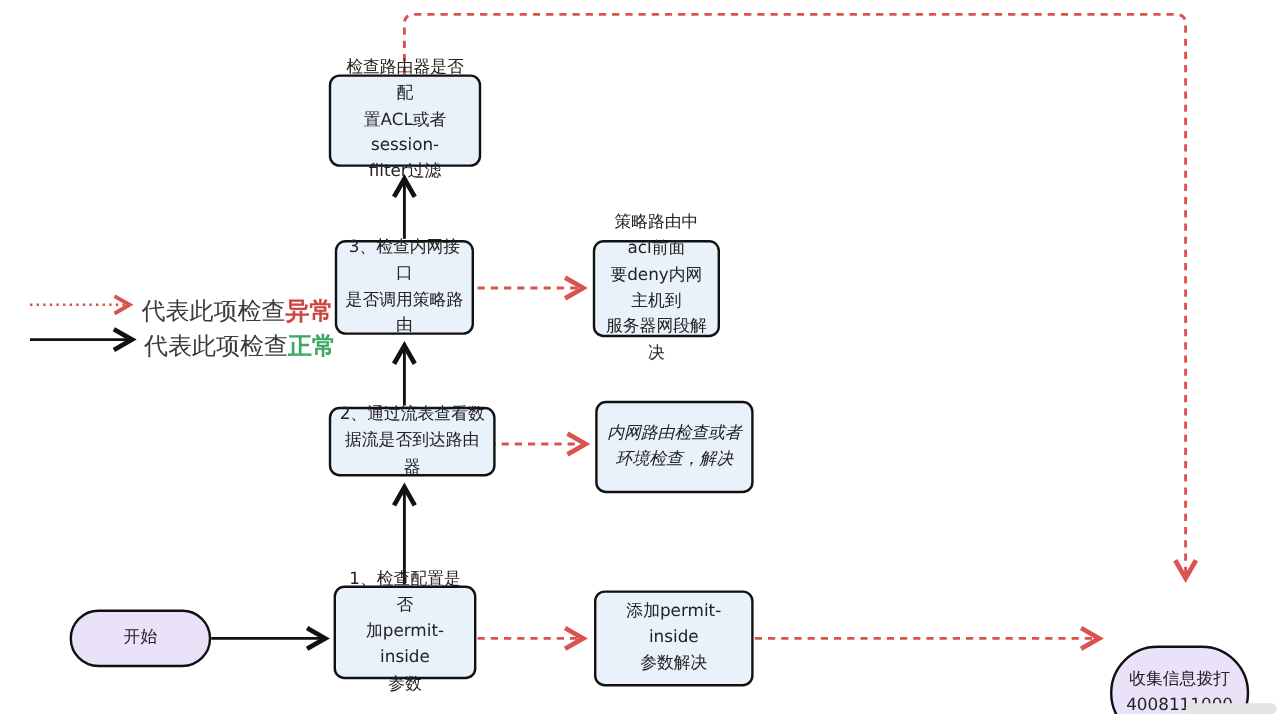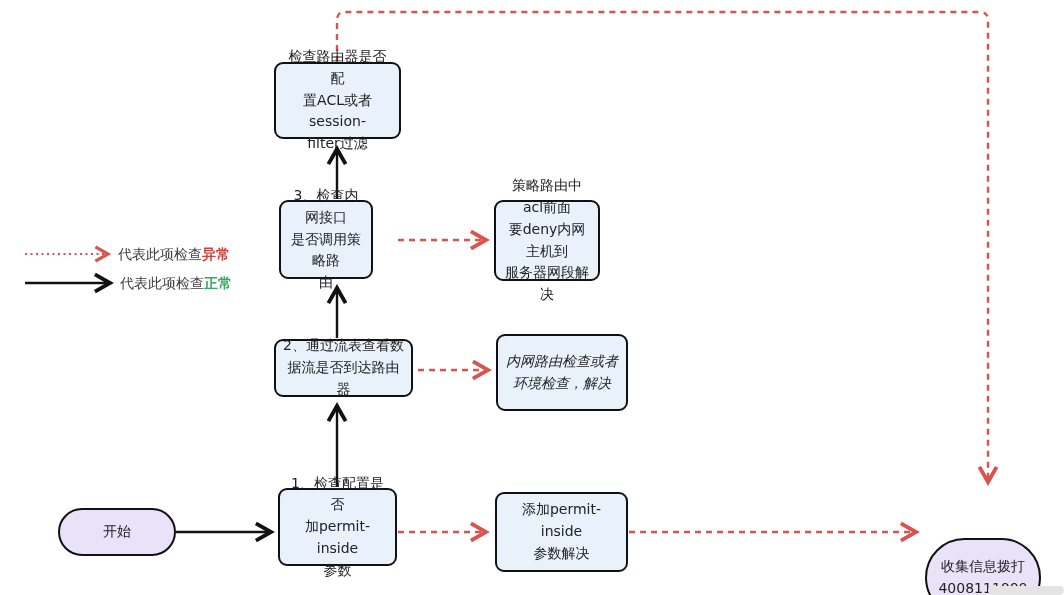--- a/index.html
+++ b/index.html
@@ -27,28 +27,28 @@
   .node{position:absolute;box-sizing:border-box;border:2px solid var(--node-border);
         display:flex;align-items:center;justify-content:center;text-align:center;
         color:var(--text);font-size:14px;line-height:1.55;}
   .process{background:var(--process-fill);border-radius:9px;}
   .terminal{background:var(--terminal-fill);}
   .label{white-space:pre-line;display:block;padding:2px 6px;}
   
   #node-start{left:58px;top:508px;width:118px;height:48px;border-radius:24px;}
   #node-step1{left:278px;top:488px;width:119px;height:78px;}
   #node-step2{left:274px;top:339px;width:139px;height:58px;}
-  #node-step3{left:279px;top:200px;width:94px;height:79px;}
+  #node-step3{left:279px;top:200px;width:116px;height:79px;}
   #node-acl{left:274px;top:62px;width:127px;height:77px;}
   #node-fix1{left:495px;top:492px;width:133px;height:80px;}
   #node-fix2{left:496px;top:334px;width:132px;height:77px;font-style:italic;}
   #node-fix3{left:494px;top:200px;width:106px;height:81px;}
   #node-end{left:925px;top:494px;width:116px;height:79px;border-radius:40px;margin-top:44px;}
   
-  .legend-text{position:absolute;font-size:14px;color:#3b3b3b;white-space:nowrap;}
+  .legend-text{position:absolute;font-size:20px;color:#3b3b3b;white-space:nowrap;}
   #legend-abnormal-text{left:118px;top:246px;}
   #legend-normal-text{left:120px;top:275px;}
   .hl-abnormal{color:var(--legend-abnormal-text);font-weight:bold;}
   .hl-normal{color:var(--legend-normal-text);font-weight:bold;text-align:right;}
   
   #hscroll-thumb{position:absolute;left:988px;top:586px;width:76px;height:9px;
                  background:var(--scrollbar);border-radius:5px;}
 </style>
 </head>
 <body>

